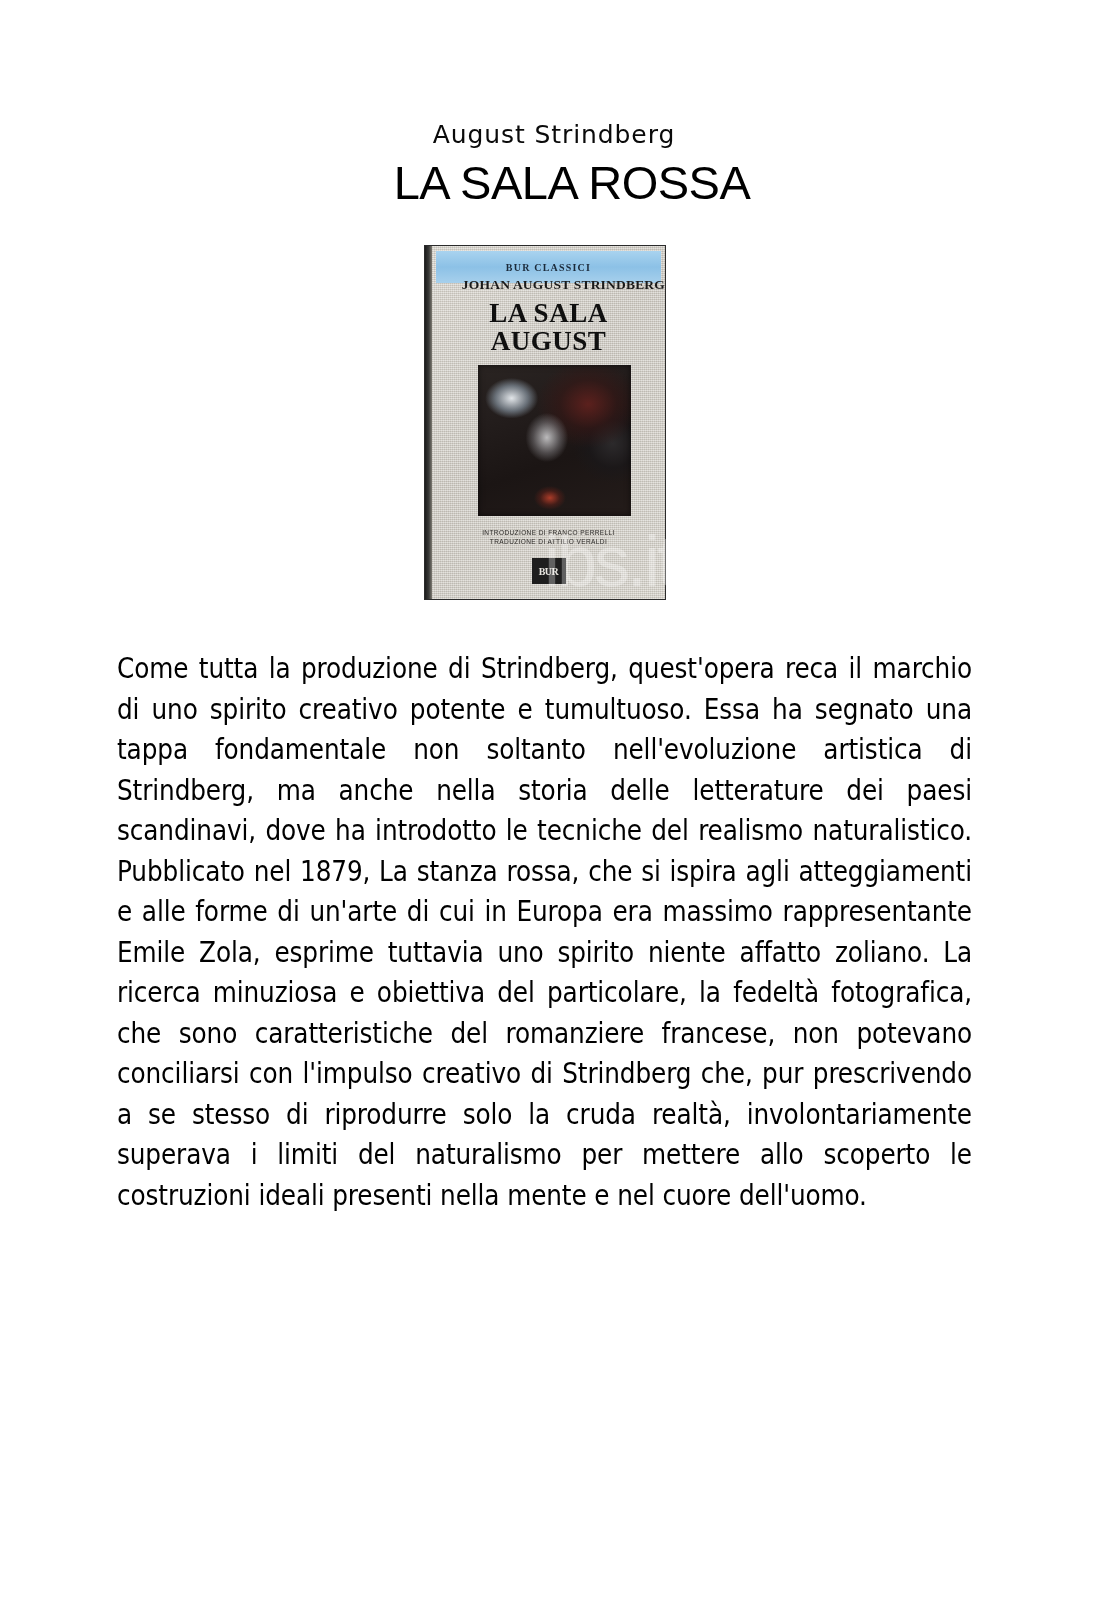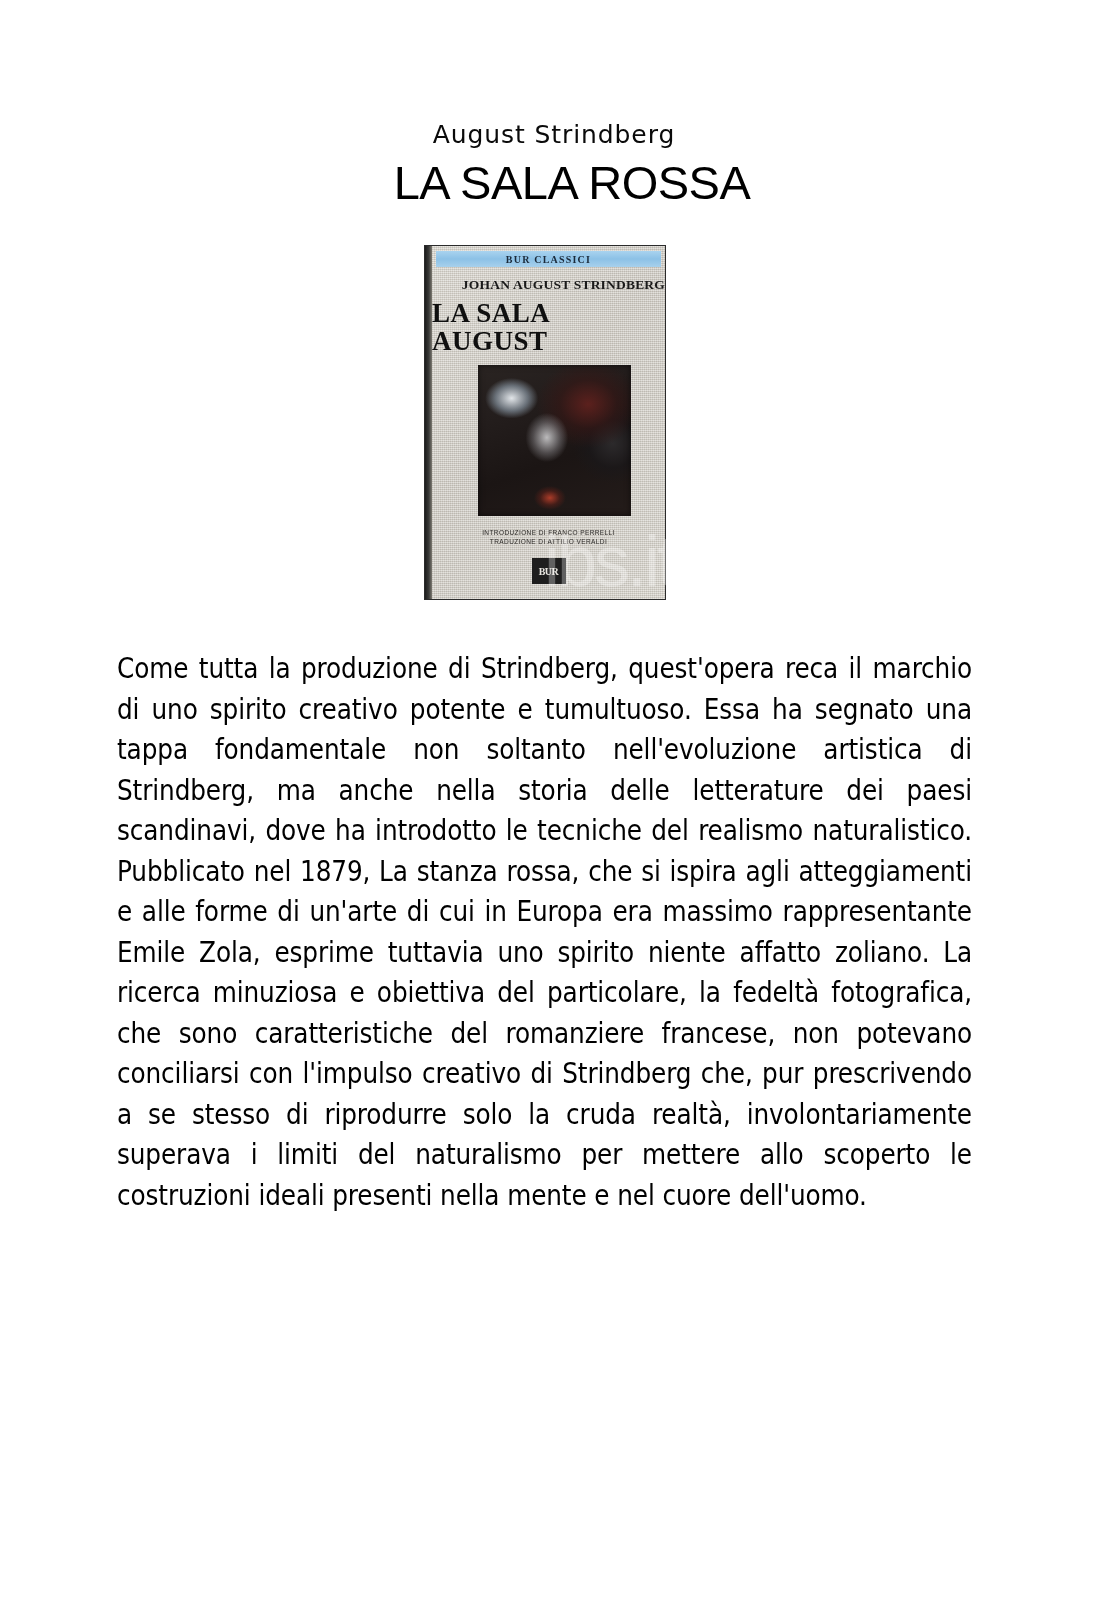--- a/index.html
+++ b/index.html
@@ -90,21 +90,21 @@
   }
   .cover-inner {
     position: absolute;
     left: 7px; top: 0; right: 0; bottom: 0;
   }
   .bur-banner {
     position: absolute;
     left: 4px;
     top: 5px;
     right: 4px;
-    height: 16px;
+    height: 32px;
     background: linear-gradient(180deg, #a9d3ef 0%, #8cc1e6 50%, #a7d0ec 100%);
     display: flex;
     align-items: center;
     justify-content: center;
   }
   .bur-banner span {
     font-family: "Liberation Serif", serif;
     font-size: 10px;
     font-weight: 700;
     letter-spacing: 1.2px;
@@ -120,20 +120,21 @@
     font-size: 13.5px;
     font-weight: 700;
     letter-spacing: 0.2px;
     color: #1a1a1a;
     white-space: nowrap;
   }
   .cover-title {
     position: absolute;
     left: 0; right: 0;
     top: 53px;
+    text-align: center;
     font-family: "Liberation Serif", serif;
     font-size: 27px;
     font-weight: 700;
     line-height: 28px;
     letter-spacing: 0.5px;
     color: #101010;
   }
   
   .cover-art {
     position: absolute;

